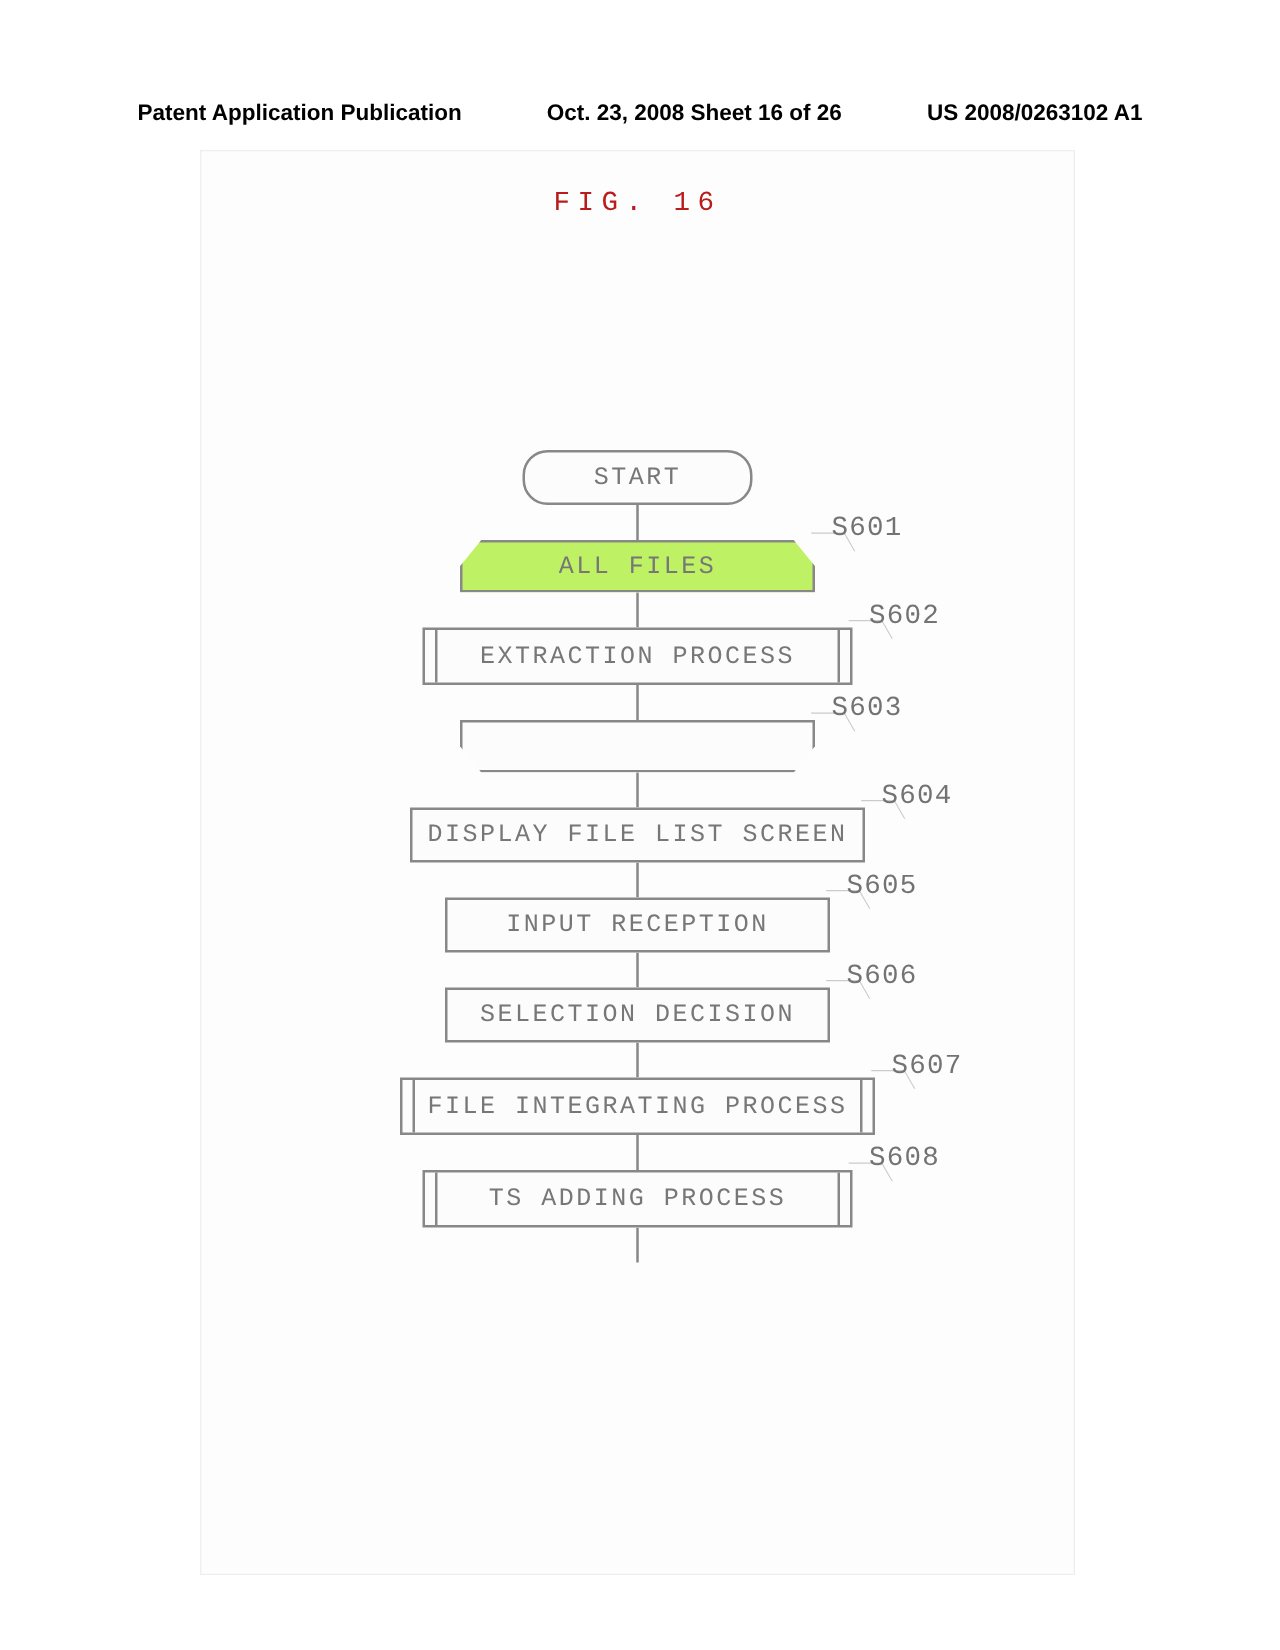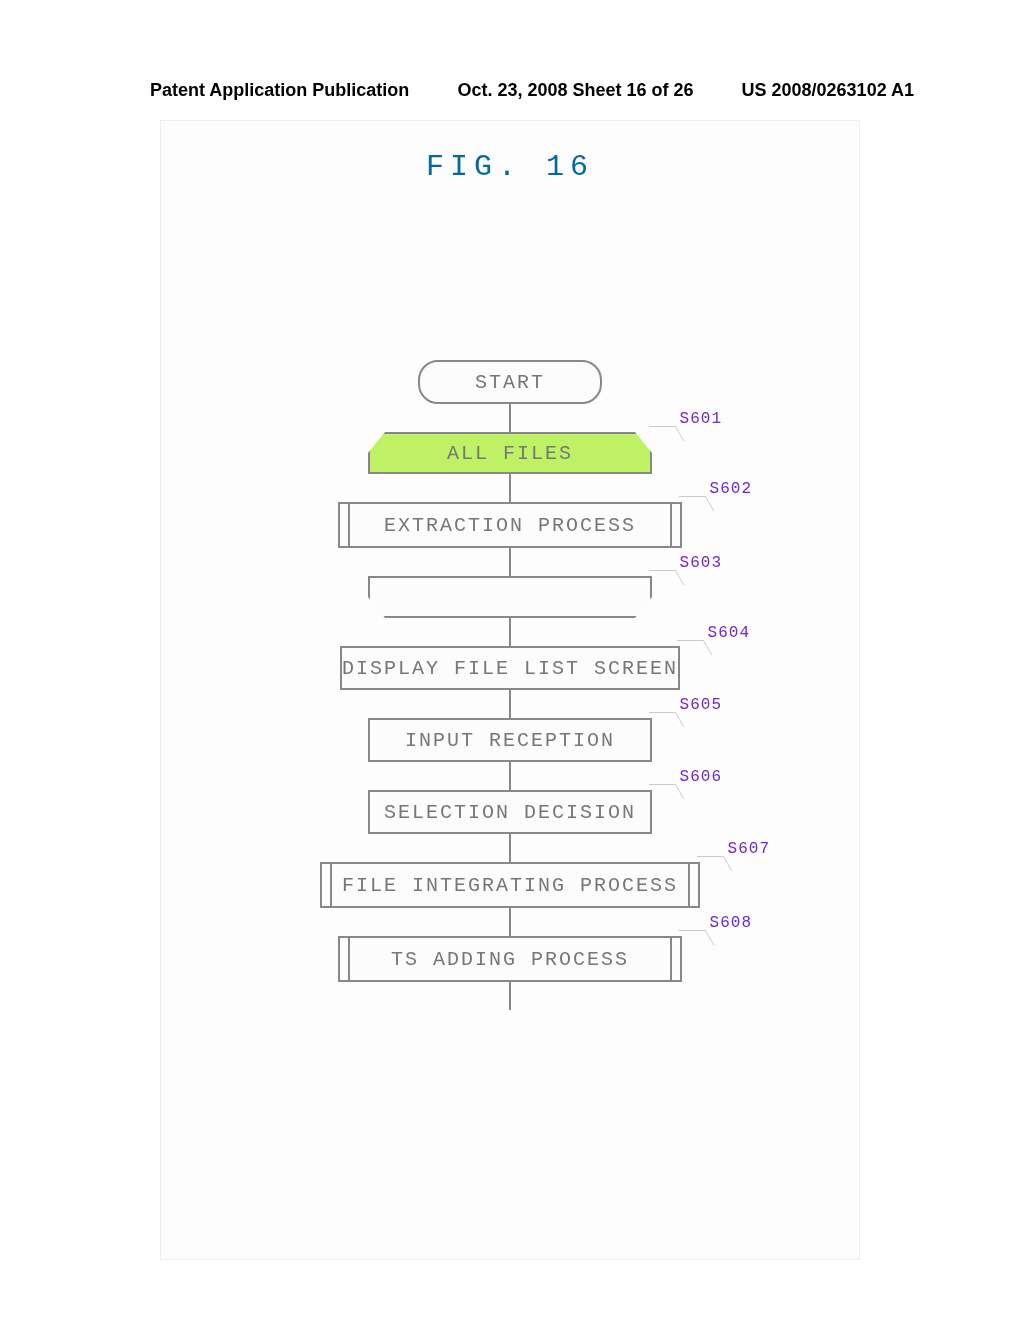--- a/index.html
+++ b/index.html
@@ -15,40 +15,40 @@
   .header {
     position: absolute;
     top: 80px;
     left: 110px;
     right: 110px;
     display: flex;
     justify-content: space-between;
     font-size: 18px;
     font-weight: bold;
   }
-  .header span { white-space: nowrap; margin-left: 40px; }
+  .header span { white-space: nowrap; }
   .figure-area {
     position: absolute;
     top: 120px;
     left: 160px;
     width: 700px;
     height: 1140px;
     background: #fdfdfd;
     box-shadow: inset 0 0 0 1px #eee;
   }
   .fig-title {
     position: absolute;
     top: 30px;
     left: 0;
     right: 0;
     text-align: center;
-    font-size: 30px;
+    font-size: 22px;
     letter-spacing: 6px;
     font-family: "Courier New", monospace;
-    color: #0369a1;
+    color: #b91c1c;
   }
   .flow {
     position: absolute;
     top: 240px;
     left: 0;
     right: 0;
     display: flex;
     flex-direction: column;
     align-items: center;
   }
@@ -99,21 +99,21 @@
   }
   
   .process {
     min-width: 280px;
     height: 40px;
     border: 2px solid #888;
     background: #fcfcfc;
     display: flex;
     align-items: center;
     justify-content: center;
-    padding: 0 0;
+    padding: 0 12px;
   }
   
   .predefined {
     min-width: 300px;
     height: 42px;
     border: 2px solid #888;
     background: #fcfcfc;
     display: flex;
     align-items: center;
     justify-content: center;
@@ -134,22 +134,22 @@
   .connector {
     width: 2px;
     height: 28px;
     background: #888;
   }
   .step-label {
     position: absolute;
     right: -70px;
     top: -22px;
     font-family: "Courier New", monospace;
-    font-size: 16px;
-    color: #6d28d9;
+    font-size: 22px;
+    color: #737373;
     letter-spacing: 1px;
   }
   .leader {
     position: absolute;
     right: -28px;
     top: -6px;
     width: 26px;
     height: 14px;
     border-top: 1px solid #aaa;
     border-right: 1px solid #aaa;

